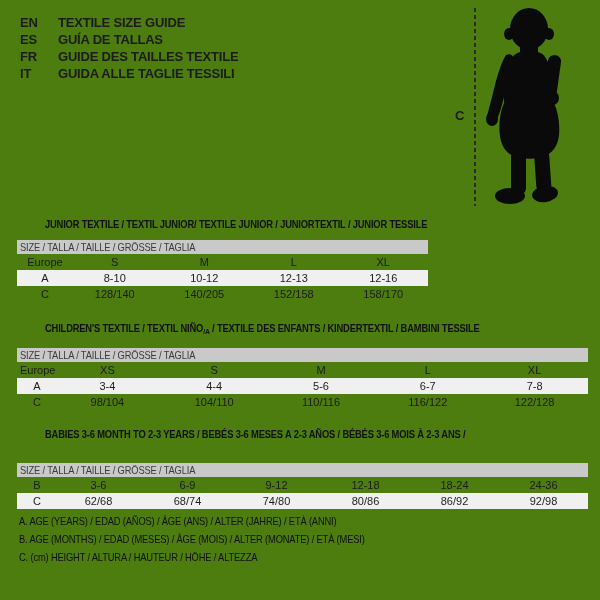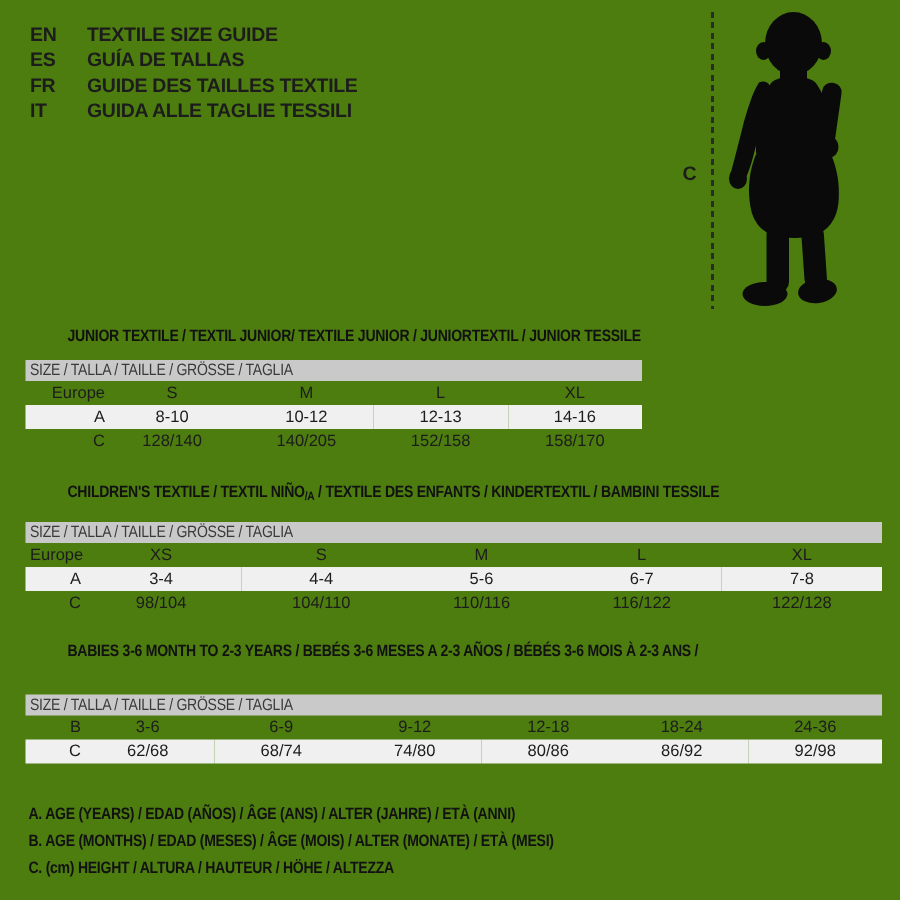--- a/index.html
+++ b/index.html
@@ -30,37 +30,37 @@
   .t-junior{top:218px;}
   .t-children{top:322px;}
   .t-babies{top:424px;line-height:20px;}
 
   
   table.size-table{
     position:absolute;border-collapse:collapse;table-layout:fixed;
     font-size:11px;color:#1c1c1c;
   }
   table.size-table td{padding:0;height:16px;text-align:center;vertical-align:middle;white-space:nowrap;}
-  table.size-table td.lbl{text-align:right;padding-left:3px;}
+  table.size-table td.lbl{text-align:center;padding-left:3px;}
   tr.bar-row td{
     background:#c9c9c9;color:#3a3a3a;text-align:left;padding-left:3px;height:14px;margin-top:26px;
   }
   tr.shade td{background:#f0f0f0;}
 
   table.junior{left:17px;top:240px;width:411px;}
   table.junior col.c-lbl{width:53px;}
   table.children{left:17px;top:348px;width:571px;}
   table.children col.c-lbl{width:37px;}
   table.babies{left:17px;top:463px;width:571px;}
   table.babies col.c-lbl{width:37px;}
 
   .sub{font-size:8px;vertical-align:-2px;}
 
   
-  .legend{position:absolute;left:19px;top:534px;font-weight:bold;font-size:11px;line-height:18px;color:#111;}
+  .legend{position:absolute;left:19px;top:512px;font-weight:normal;font-size:11px;line-height:18px;color:#111;}
 </style>
 </head>
 <body>
 
 <div class="page">
 
   <div class="lang-block">
     <div class="lang-row">
       <span class="code">EN</span>
       <span class="lbl">TEXTILE SIZE GUIDE</span>
@@ -118,21 +118,21 @@
       <td>S</td>
       <td>M</td>
       <td>L</td>
       <td>XL</td>
     </tr>
     <tr class="shade">
       <td class="lbl">A</td>
       <td>8-10</td>
       <td>10-12</td>
       <td>12-13</td>
-      <td>14-16</td>
+      <td>12-16</td>
     </tr>
     <tr>
       <td class="lbl">C</td>
       <td>128/140</td>
       <td>140/205</td>
       <td>152/158</td>
       <td>158/170</td>
     </tr>
   </tbody>
     </table>

